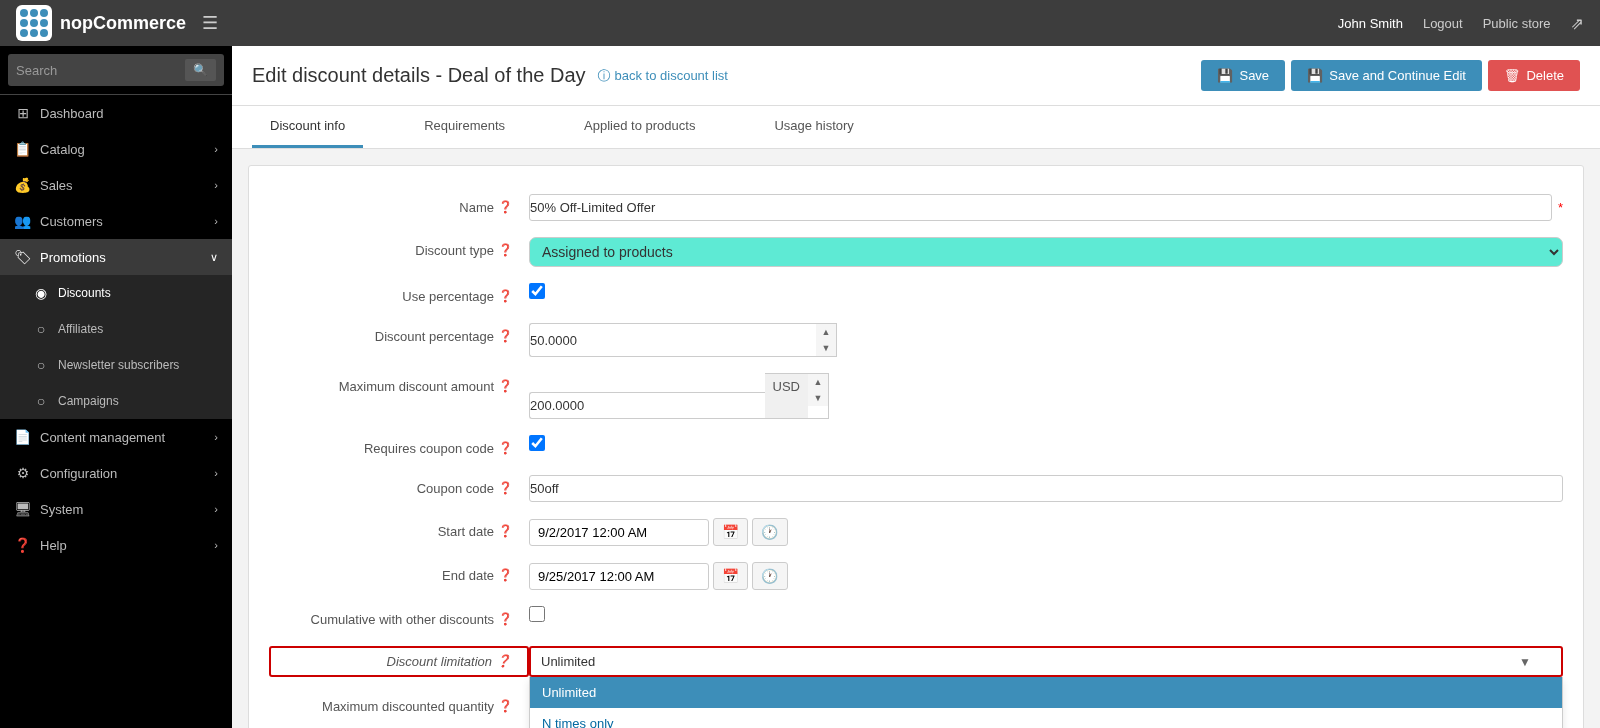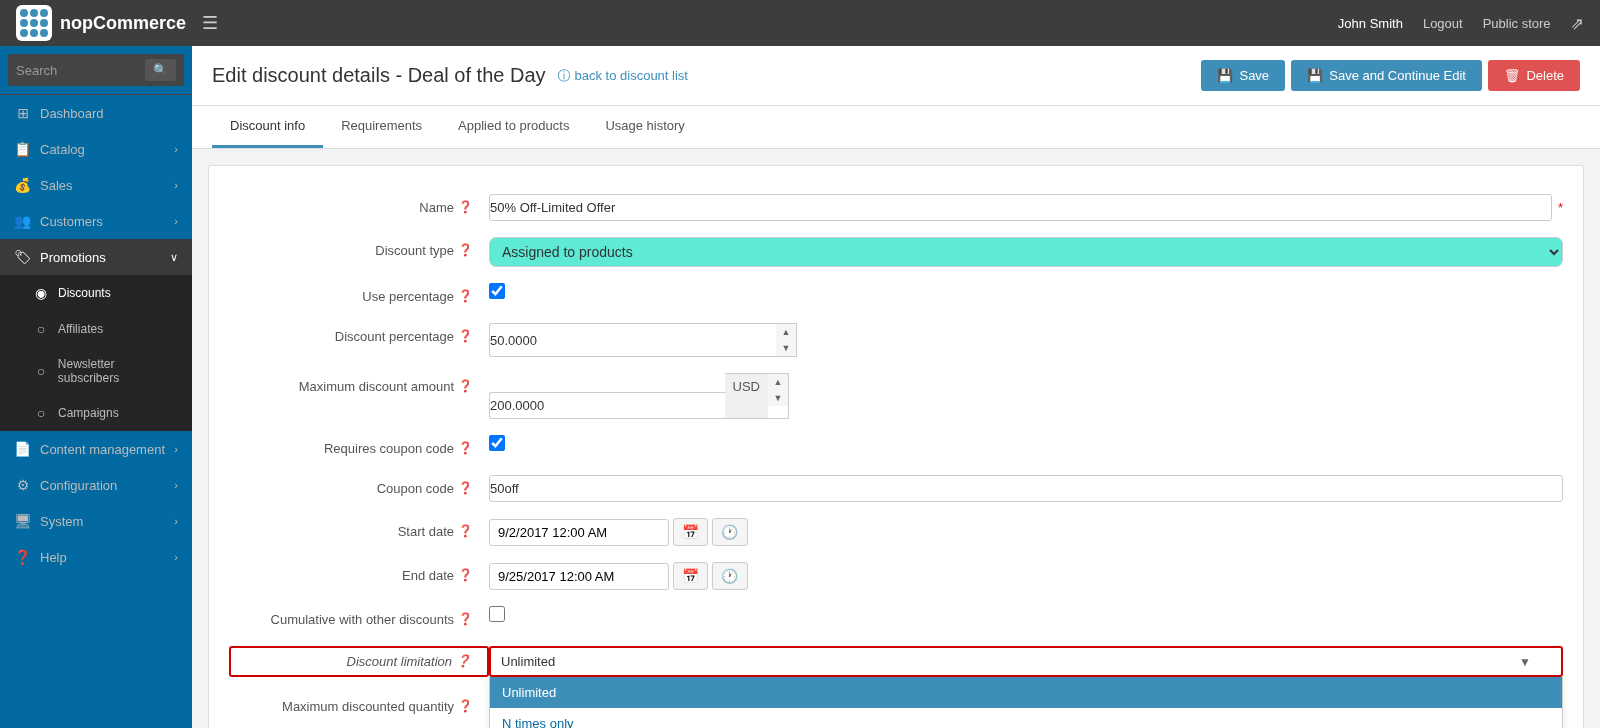--- a/index.html
+++ b/index.html
@@ -23,21 +23,21 @@
     .logo-dot { width: 8px; height: 8px; background: #3d8eb9; border-radius: 50%; }
     .hamburger { color: #ccc; font-size: 18px; cursor: pointer; }
     .top-nav-right { display: flex; align-items: center; gap: 20px; font-size: 13px; }
     .top-nav-right a { color: #ccc; text-decoration: none; text-align: right; }
     .share-icon { color: #ccc; font-size: 16px; }
 
     
     .layout { display: flex; flex: 1; overflow: hidden; }
 
     
-    .sidebar { width: 192px; background: #0369a1; color: #ccc; overflow-y: auto; flex-shrink: 0; }
+    .sidebar { width: 232px; background: #000000; color: #ccc; overflow-y: auto; flex-shrink: 0; }
     .sidebar-search { padding: 8px; border-bottom: 1px solid #444; }
     .sidebar-search-inner { display: flex; align-items: center; background: #444; border-radius: 3px; padding: 5px 8px; }
     .sidebar-search-inner input { background: transparent; border: none; outline: none; color: #ccc; width: 100%; font-size: 13px; }
     .sidebar-search-inner input::placeholder { color: #999; }
     .search-btn { background: #555; border: none; color: #ccc; padding: 4px 8px; border-radius: 2px; cursor: pointer; margin-left: 4px; font-size: 12px; }
 
     .sidebar-item { display: flex; align-items: center; padding: 10px 14px; cursor: pointer; font-size: 13px; color: #bbb; gap: 8px; }
     .sidebar-item.active { background: #3a3a3a; color: #fff; }
     .sidebar-item .si-icon { width: 18px; text-align: center; font-size: 14px; }
     .sidebar-item .si-arrow { margin-left: auto; font-size: 11px; }
@@ -55,21 +55,21 @@
     .page-title { font-size: 20px; color: #333; font-weight: 400; }
     .back-link { color: #3d8eb9; text-decoration: none; font-size: 13px; display: flex; align-items: center; gap: 4px; }
 
     .page-actions { display: flex; gap: 6px; }
     .btn { display: inline-flex; align-items: center; gap: 6px; padding: 8px 16px; border: none; border-radius: 3px; cursor: pointer; font-size: 13px; font-weight: 500; }
     .btn-save { background: #3d8eb9; color: #fff; }
     .btn-save-continue { background: #3d8eb9; color: #fff; }
     .btn-delete { background: #e05252; color: #fff; }
 
     
-    .tabs-bar { background: #fff; border-bottom: 1px solid #ddd; padding: 0 20px; display: flex; }
+    .tabs-bar { background: #fff; border-bottom: 1px solid #ddd; padding: 0 20px; display: flex; gap: 43px; }
     .tab { padding: 12px 18px; cursor: pointer; color: #555; border-bottom: 3px solid transparent; font-size: 13px; }
     .tab.active { color: #333; border-bottom-color: #3d8eb9; font-weight: 500; }
 
     
     .form-area { background: #fff; margin: 16px; border: 1px solid #ddd; border-radius: 3px; padding: 20px 0; }
     .form-row { display: flex; align-items: flex-start; padding: 8px 20px; min-height: 40px; }
     .form-label { width: 260px; text-align: left; padding-right: 16px; padding-top: 6px; color: #555; font-size: 13px; flex-shrink: 0; display: flex; align-items: flex-start; justify-content: flex-end; gap: 4px; }
     .form-label .help-icon { color: #3d8eb9; font-size: 12px; cursor: pointer; }
     .form-control-area { flex: 1; display: flex; align-items: center; gap: 6px; }
     .form-input { border: 1px solid #ccc; border-radius: 3px; padding: 5px 0; font-size: 13px; color: #333; outline: none; width: 100%; }

